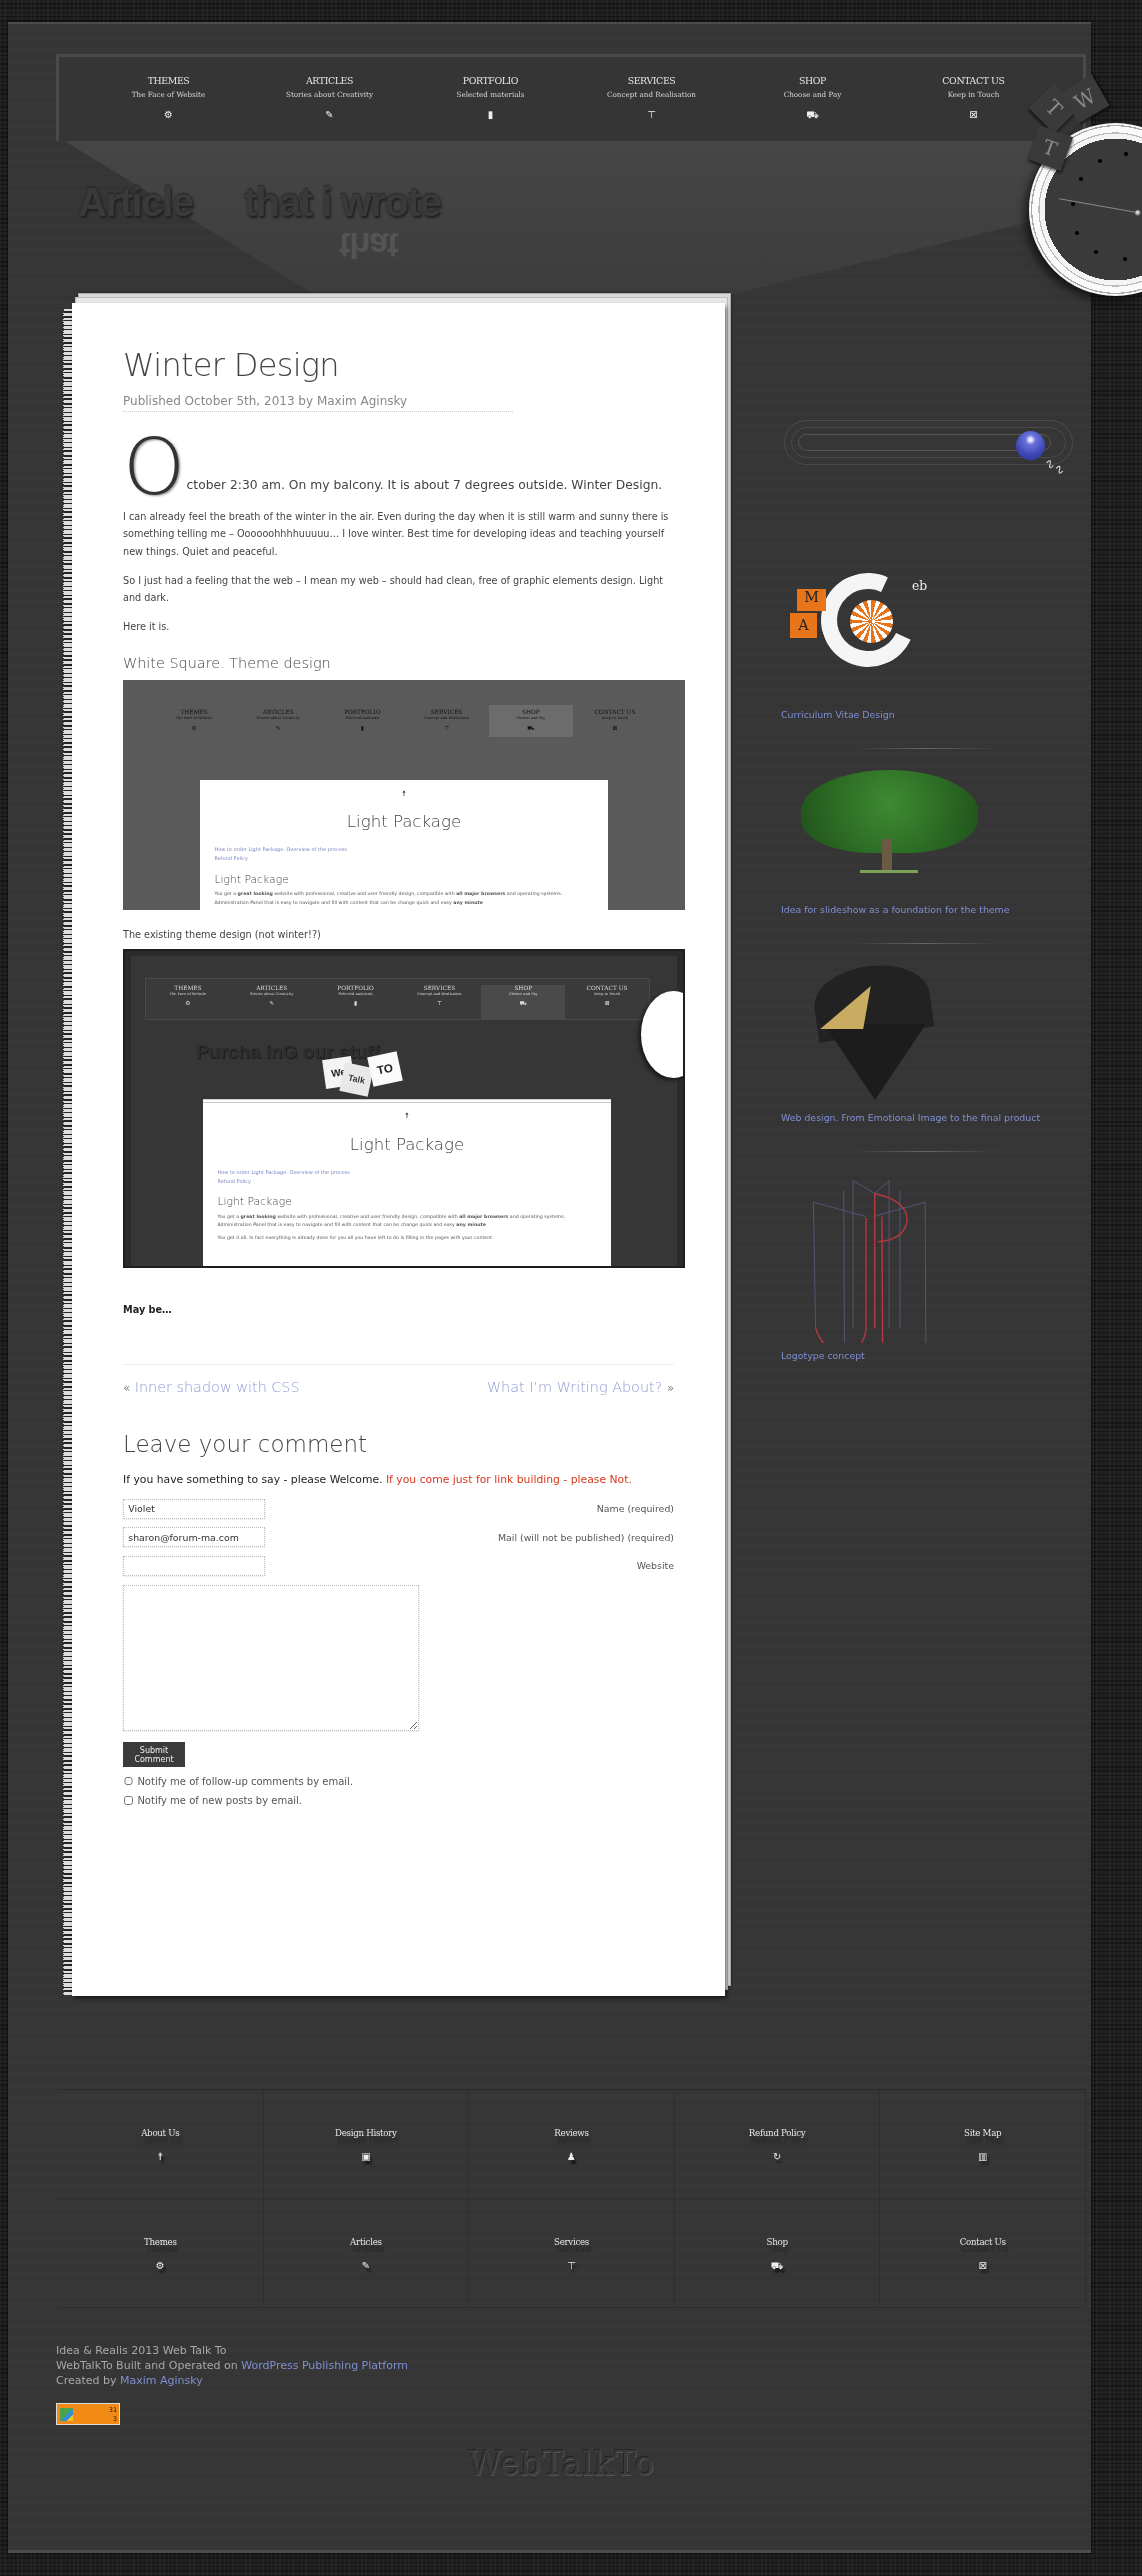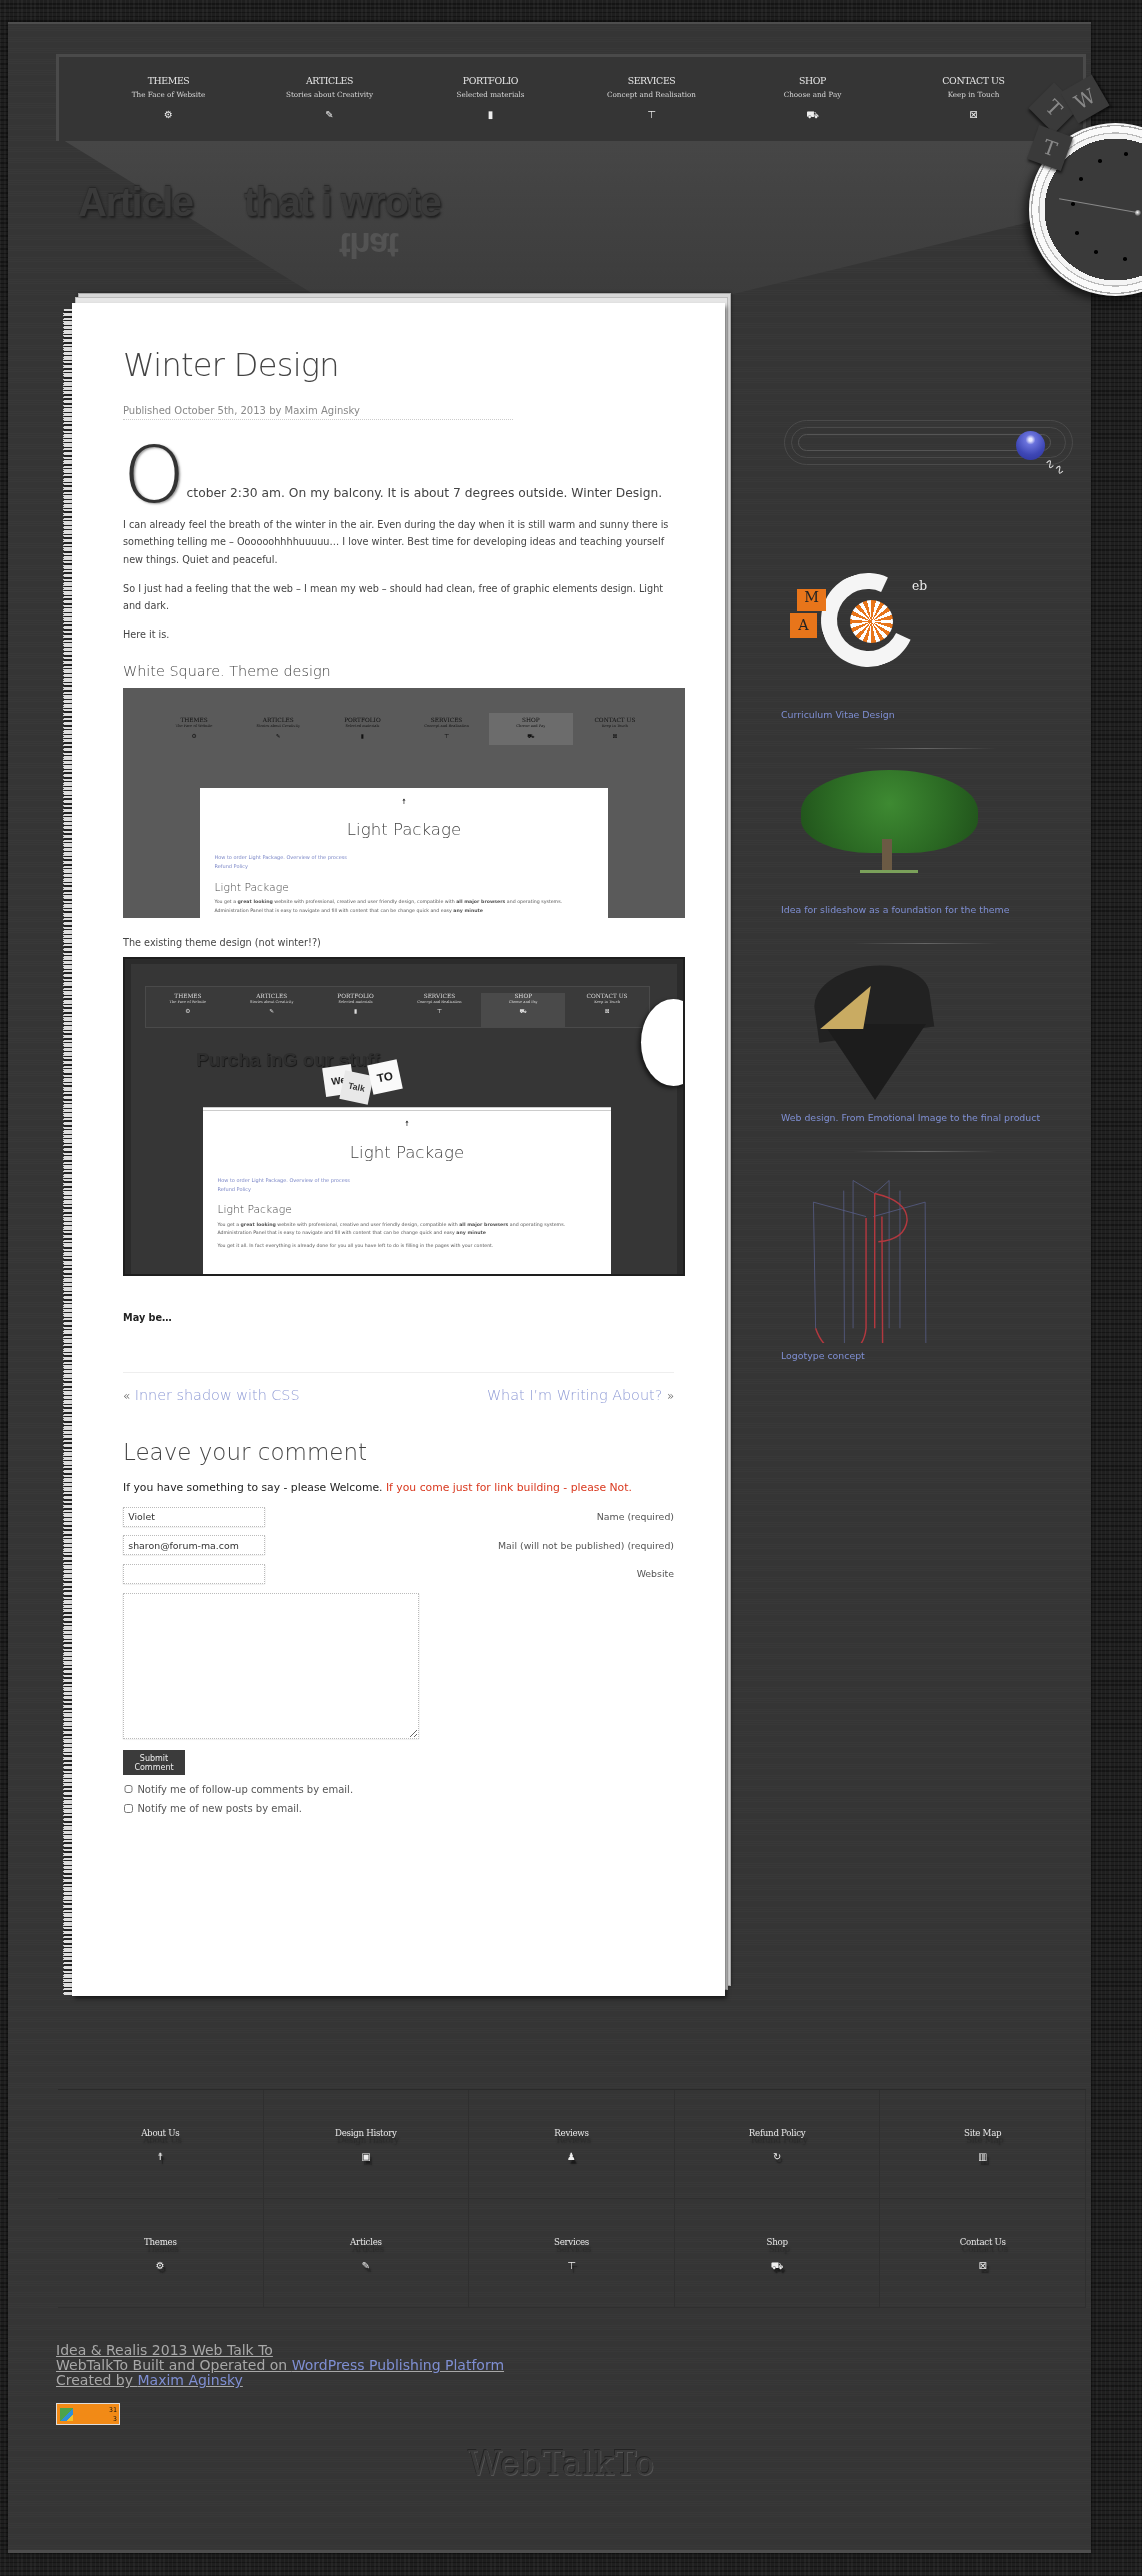--- a/index.html
+++ b/index.html
@@ -71,21 +71,21 @@
     position: absolute; left: 0; top: 0; width: 653px; height: 1693px; background: #fff;
     box-shadow: 2.2px 2.9px 4.3px rgba(0,0,0,0.6);
     padding: 43px 51px 0 51px; color: #3c3c3c;
   }
   .spiral {
     position: absolute; left: -8.7px; top: 5.8px; width: 11.6px; height: 1686px;
     background-image: repeating-linear-gradient(180deg, #f0f0f0 0 2.2px, #222 2.2px 3.6px, #f0f0f0 3.6px 7.2px, #222 7.2px 8.7px);
     border-left: 1.4px dotted #444; opacity: 0.9;
   }
   .post-title { font-family: "DejaVu Sans", sans-serif; font-weight: 200; font-size: 32px; color: #444; letter-spacing: -0.7px; }
-  .post-meta { font-size: 10px; color: #888; margin-top: 21px; padding-bottom: 2.9px; border-bottom: 0.7px dotted #ccc; width: 390px; }
+  .post-meta { font-size: 12px; color: #888; margin-top: 10px; padding-bottom: 2.9px; border-bottom: 0.7px dotted #ccc; width: 390px; }
   .dropcap-para { margin-top: 21.7px; font-size: 12.3px; color: #444; line-height: 23px; }
   .dropcap { float: left; font-size: 79px; line-height: 65px; color: #333; margin-right: 1.4px; margin-top: 1.4px; text-shadow: 1.4px 1.4px 2.2px #999; font-weight: 300; }
   .para { font-size: 9.7px; line-height: 17.3px; color: #444; margin-top: 11.6px; clear: both; }
   .subhead { font-size: 14.4px; color: #444; margin-top: 20px; font-weight: 300; }
   .shot { position: relative; width: 562px; margin-top: 8.7px; overflow: hidden; }
   .shot1 { height: 230px; background: #5a5a5a; }
   .shot2 { height: 319px; background: #2b2b2b; border: 2.2px solid #1e1e1e; }
   .mini-nav { position: absolute; display: flex; }
   .mini-nav .mi { text-align: center; font-family: "DejaVu Serif", serif; color: #111; }
   .mini-nav .mi .t { font-size: 5.8px; }
@@ -123,21 +123,21 @@
   .search-spring { position:absolute; right:5.8px; top:38px; color:#ddd; font-size:13px; transform: rotate(30deg); }
   .side-item { position: relative; margin-top: 21.7px; }
   .side-img { position: relative; }
   .side-caption { font-size: 9.4px; color: #7f8fd3; margin-top: 13px; line-height: 13.7px; display:block; text-decoration:none; }
   .side-sep { width: 144px; height: 0.7px; background: linear-gradient(90deg, transparent, #666, transparent); margin: 26px 0 0 72px; }
   
   .footer-grid { position: absolute; left: 58px; top: 2089px; width: 1028px; display: grid; grid-template-columns: repeat(5, 1fr); border-top: 0.7px solid #2a2a2a; }
   .fg-cell { height: 109px; text-align: center; padding-top: 38px; border-right: 0.7px solid #2f2f2f; border-bottom: 0.7px solid #2f2f2f; cursor: pointer; }
   .fg-cell .t { font-family: "DejaVu Serif", serif; font-size: 8.7px; color: #e6e6e6; text-shadow: 2.2px 7.2px 1.4px #252525; letter-spacing: -0.3px; }
   .fg-cell .i { display:block; margin-top: 13px; color: #eee; font-size: 10px; text-shadow: 2.2px 4.3px 1.4px #1a1a1a; }
-  .footer-info { position: absolute; left: 56px; top: 2343px; font-size: 14px; color: #a8a8a8; line-height: 15px; text-decoration: underline; }
+  .footer-info { position: absolute; left: 56px; top: 2343px; font-size: 11px; color: #a8a8a8; line-height: 15px; }
   .footer-info a { color: #7f8fd3; text-decoration: none; }
   .counter { position: absolute; left: 56px; top: 2403px; width: 64px; height: 21.7px; background: #f28a16; border: 0.7px solid #ddd; }
   .counter .cube { position: absolute; left: 2.9px; top: 4.3px; width: 13px; height: 13px; background: linear-gradient(135deg, #4da34b 0 50%, #2f8fd8 50% 75%, #f2c22a 75%); }
   .counter .n { position: absolute; right: 2.2px; top: 2.2px; font-size: 6.5px; color:#111; text-align:right; line-height: 8.7px; font-family: "DejaVu Sans Mono", monospace; }
   .wordmark { position: absolute; left: 468px; top: 2444px; font-family: "DejaVu Serif", serif; font-size: 33px; color: #3a3a3a; text-shadow: -0.7px -0.7px 0 #222, 0.7px 0.7px 0 #555; letter-spacing: 0.7px; }
 </style>
 </head>
 <body>
 
 <div class="frame"></div>

